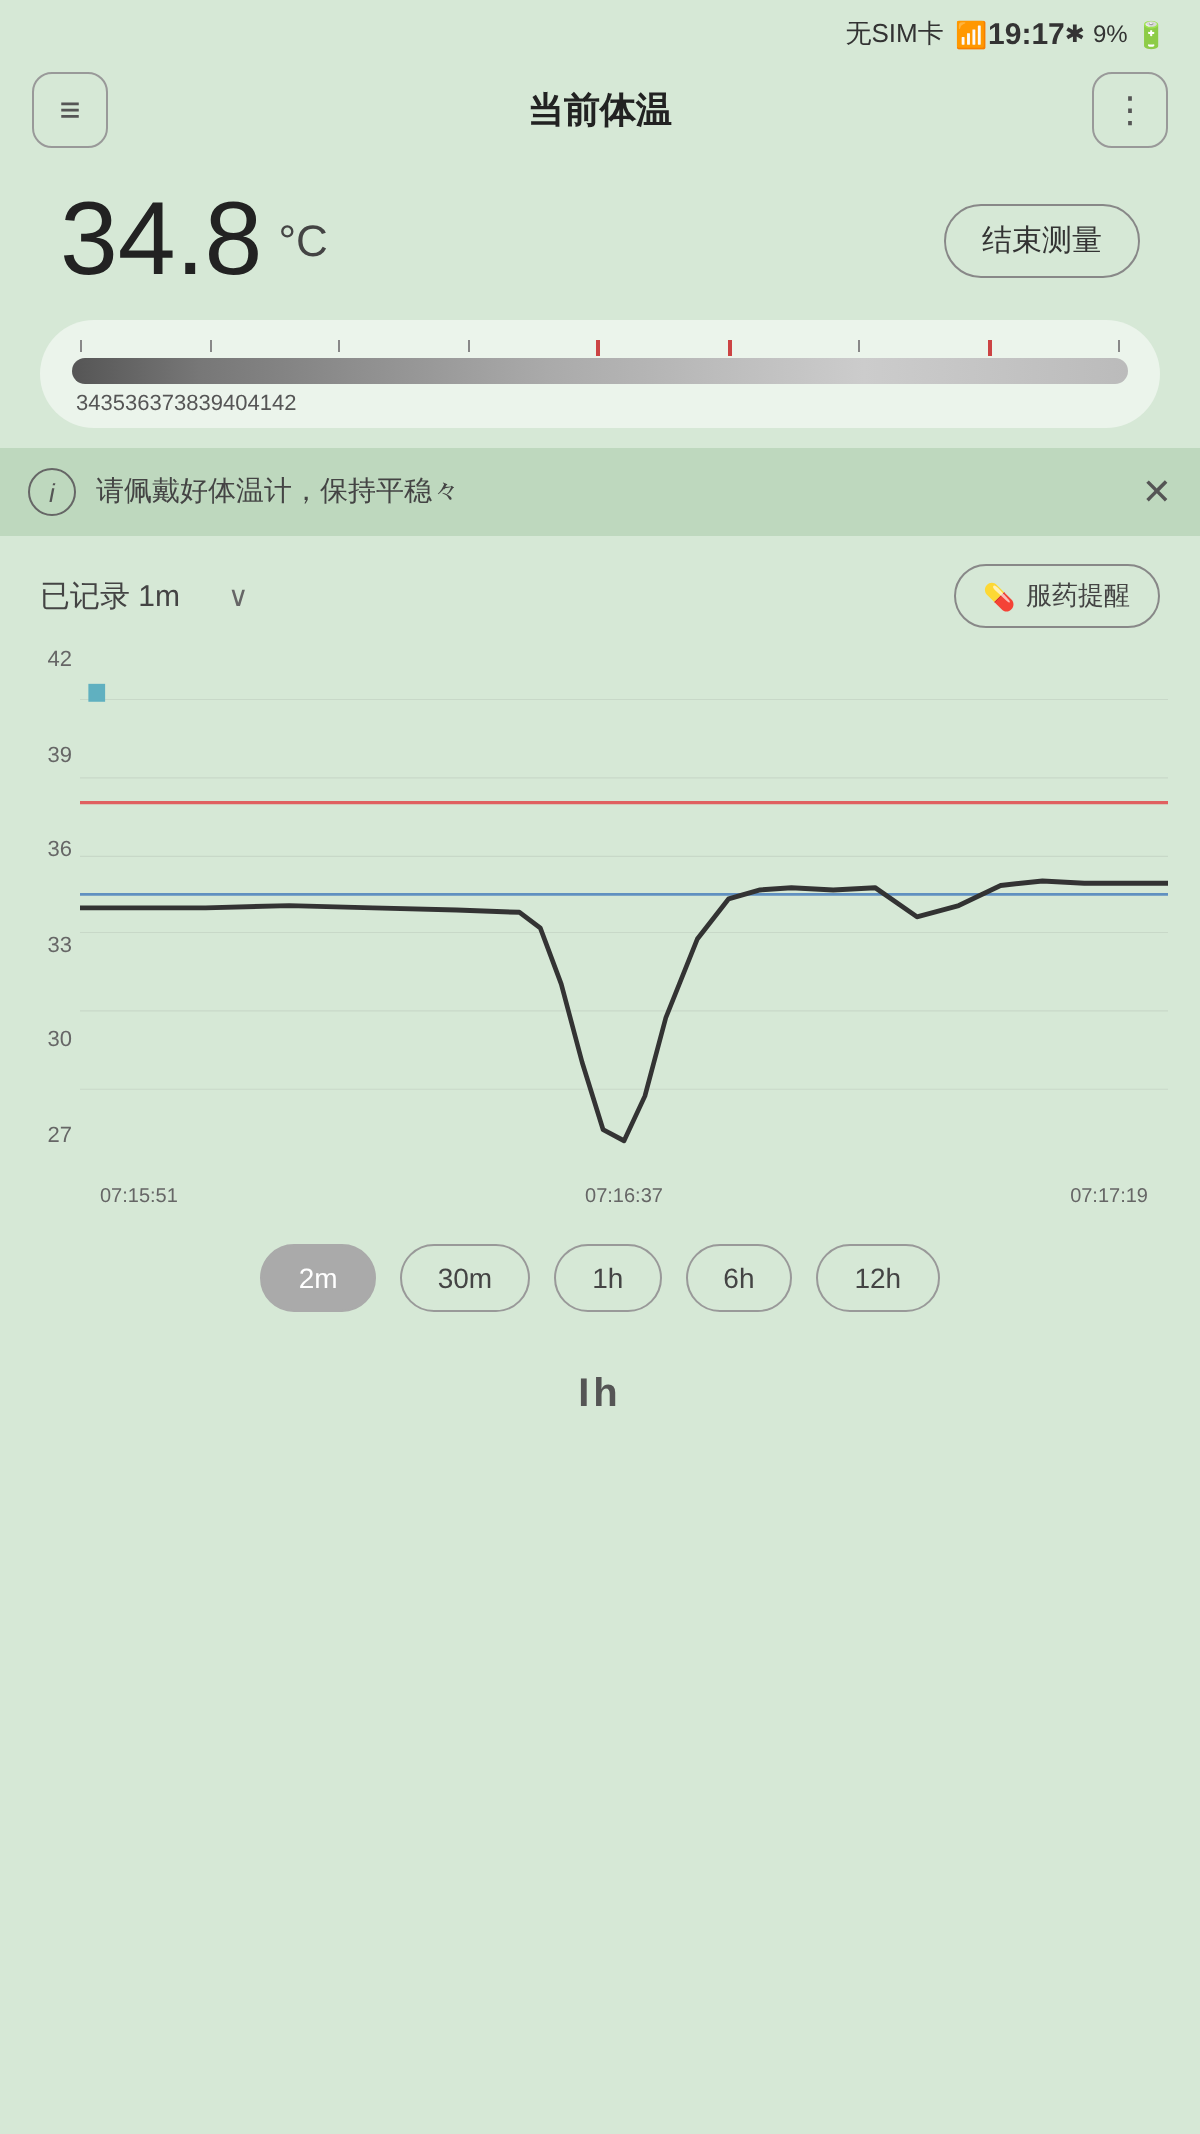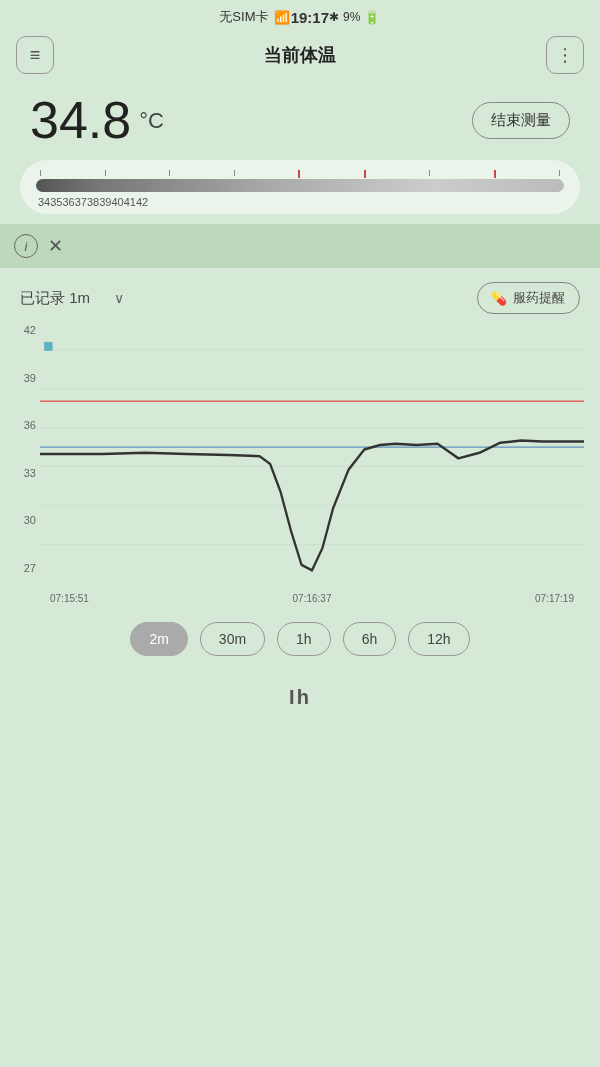--- a/index.html
+++ b/index.html
@@ -9,21 +9,21 @@
       min-height: 1067px;
       background: #d6e8d6;
       font-family: -apple-system, 'PingFang SC', 'Helvetica Neue', sans-serif;
       position: relative;
       overflow-x: hidden;
     }
 
     
     .status-bar {
       display: flex;
-      justify-content: center;
+      justify-content: flex-end;
       align-items: center;
       padding: 8px 16px 4px;
       font-size: 13px;
       font-weight: 500;
       color: #333;
     }
     .status-left { display: flex; align-items: center; gap: 6px; }
     .status-center { font-weight: 600; font-size: 15px; }
     .status-right { display: flex; align-items: center; gap: 4px; font-size: 12px; }
 
@@ -292,20 +292,21 @@
     <span>40</span>
     <span>41</span>
     <span>42</span>
   </div>
 </div>
 
 <div class="info-banner">
   <div class="info-icon">
     <span style="font-style:italic;">i</span>
   </div>
+  <span class="info-text">请佩戴好体温计，保持平稳々</span>
   <span class="info-close">✕</span>
 </div>
 
 <div class="record-header">
   <span class="record-label">已记录 1m</span>
   <span class="chevron-icon">∨</span>
   <button class="med-reminder-btn">
     <span>💊</span>
     <span>服药提醒</span>
   </button>

